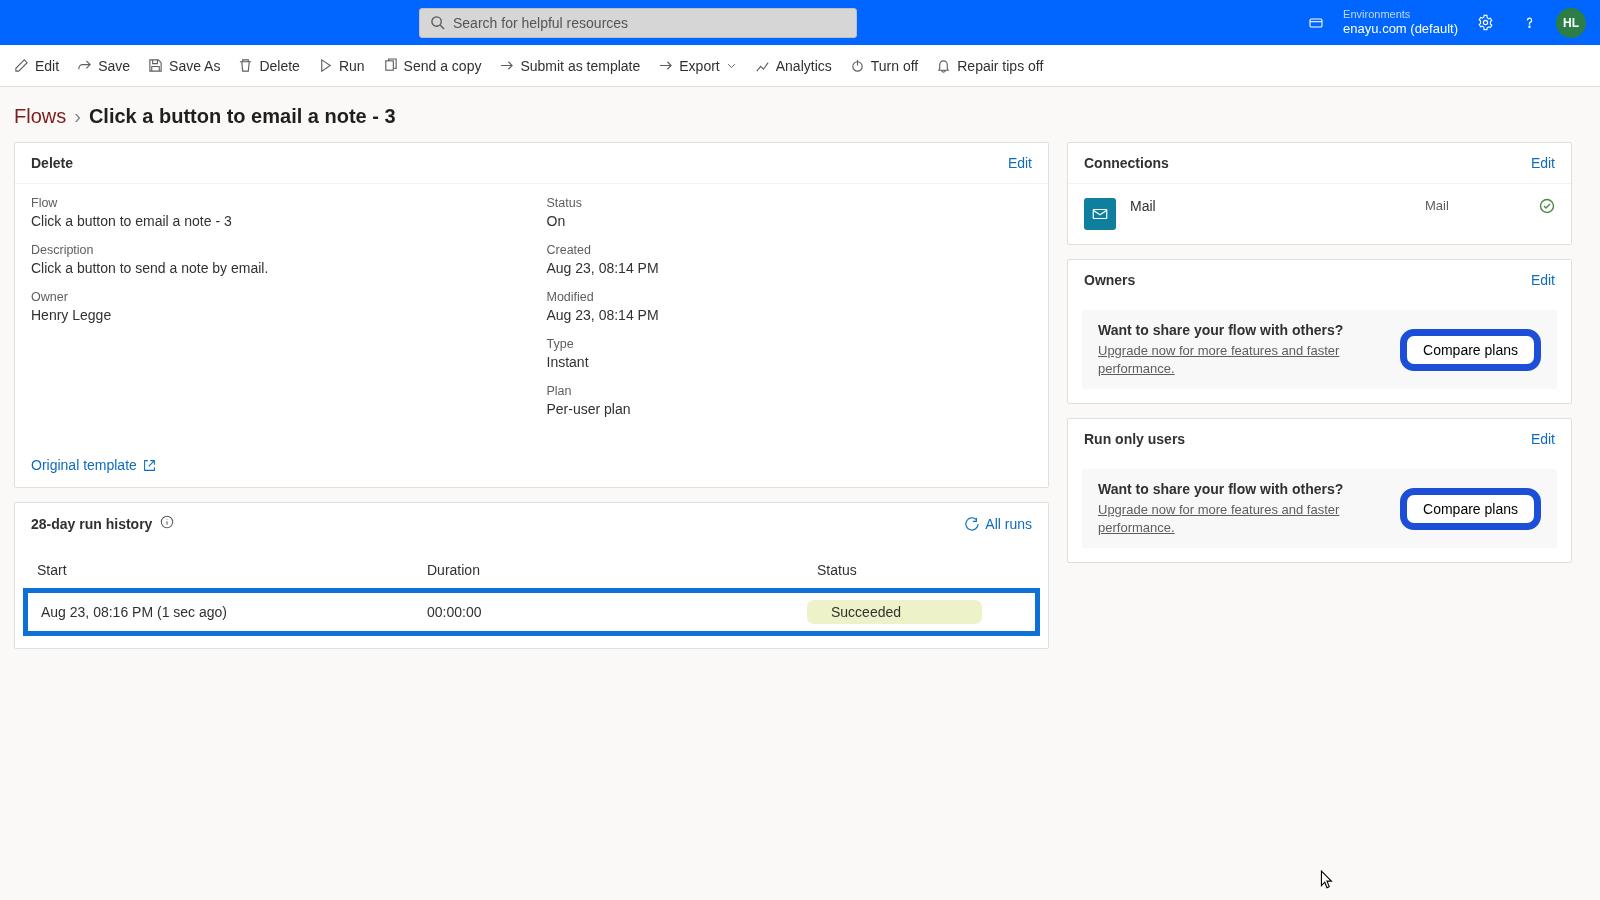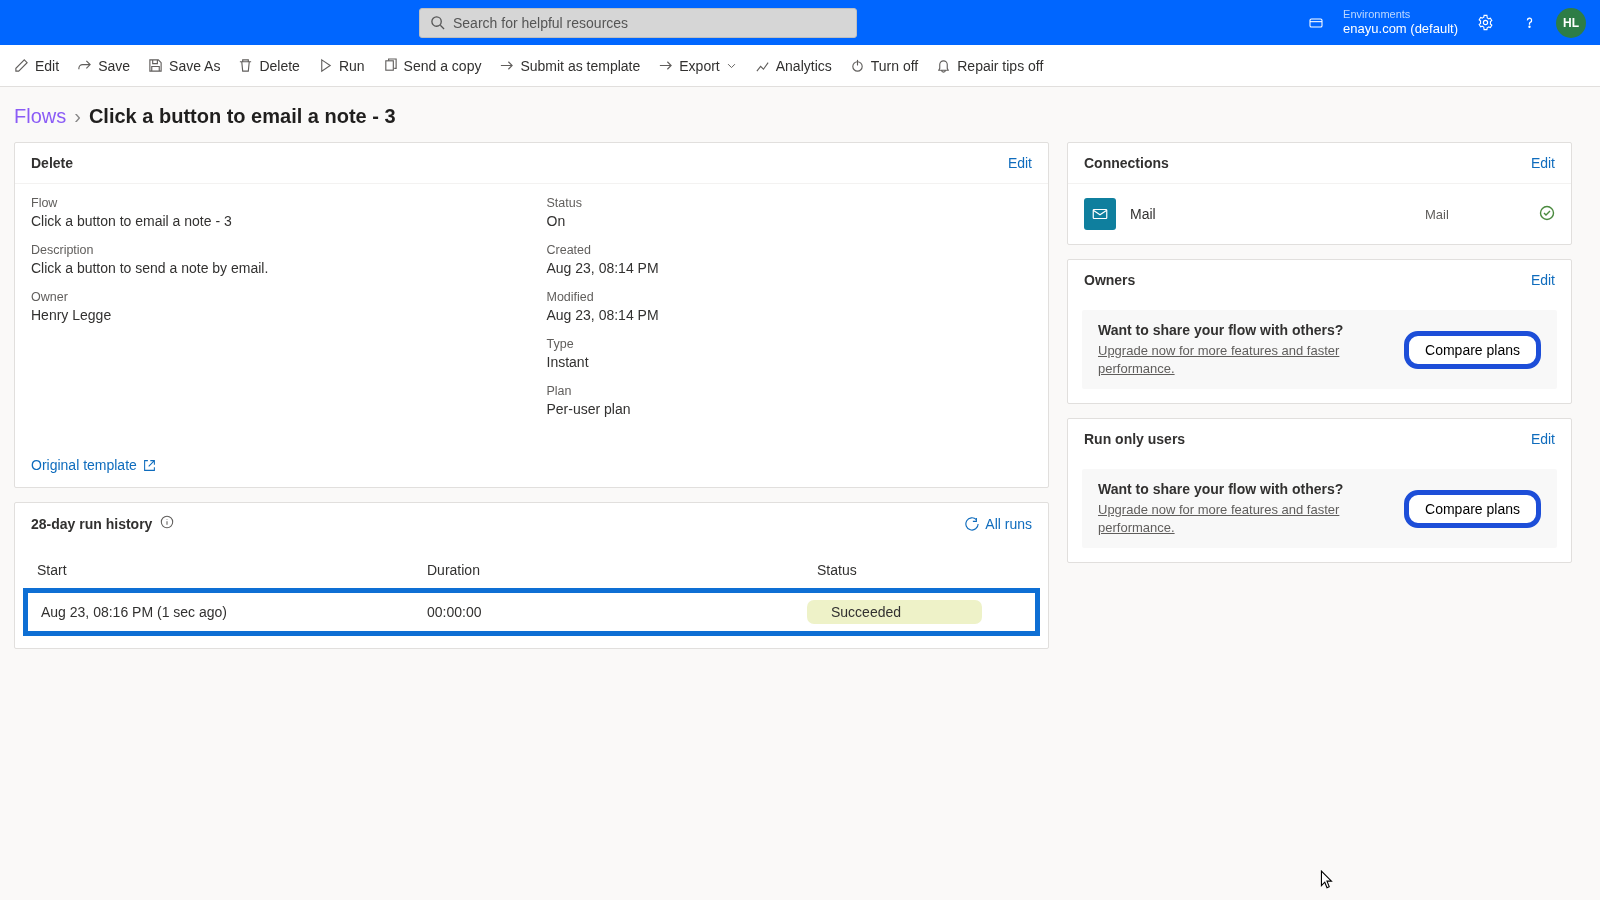--- a/index.html
+++ b/index.html
@@ -17,21 +17,21 @@
 .top-icon { width:34px; height:34px; display:flex; align-items:center; justify-content:center; color:#fff; cursor:pointer;}
 .avatar { width:30px; height:30px; border-radius:50%; background:#2d7d46; color:#fff; display:flex; align-items:center; justify-content:center; font-size:12px; font-weight:600;}
 
 
 .cmdbar { background:#fff; border-bottom:1px solid #e1dfdd; height:42px; display:flex; align-items:center; padding:0 14px; gap:18px;}
 .cmd { display:flex; align-items:center; gap:6px; color:#323130; font-size:14px; cursor:pointer;}
 .cmd svg { color:#605e5c; }
 
 
 .crumb { padding:18px 14px 14px; display:flex; align-items:center; gap:8px; font-size:20px;}
-.crumb .root { color:#8b5cf6;}
+.crumb .root { color:#7f1d1d;}
 .crumb .sep { color:#888;}
 .crumb .page { color:#201f1e; font-weight:600;}
 
 
 .grid { display:flex; gap:18px; padding:0 14px 20px; }
 .colL { flex:1; max-width:1035px;}
 .colR { width:505px;}
 .card { background:#fff; border:1px solid #e1dfdd; border-radius:2px; margin-bottom:14px;}
 .card-h { display:flex; align-items:center; padding:12px 16px; border-bottom:1px solid #f3f2f1;}
 .card-h.noborder{border-bottom:none;}
@@ -55,32 +55,32 @@
 .tbl-head { display:flex; padding:18px 22px 10px; color:#323130; font-size:14px;}
 .th1{ width:390px;} .th2{width:390px;} .th3{flex:1;}
 .row-wrap { margin:0 8px 12px; border:5px solid #0e6fd4; padding:7px 9px;}
 .trow{ display:flex; align-items:center;}
 .td1{ width:390px; padding-left:4px; color:#323130;}
 .td2{ width:380px; color:#323130;}
 .td3{ flex:1;}
 .status-badge{ background:#eef2c8; padding:4px 40px 4px 24px; color:#323130; display:inline-block; width:175px;border-radius:7px;}
 
 
-.conn-row{display:flex; align-items:center; padding:14px 16px; gap:14px;}
+.conn-row{display:flex; padding:14px 16px; gap:14px;}
 .conn-icon{width:32px;height:32px;background:#0f7f9e;border-radius:3px;display:flex;align-items:center;justify-content:center;color:#fff;}
 .conn-name{flex:1;}
 .conn-type{color:#605e5c;font-size:13px; width:100px;}
 .conn-ok{color:#4a8a3e;}
 
 
 .promo{margin:10px 14px 14px; background:#f8f8f8; border-radius:2px; padding:12px 16px; display:flex; gap:20px; align-items:center;}
 .promo-msg{flex:1;}
 .promo-t{font-weight:600; font-size:14px; margin-bottom:4px;}
 .promo-s{font-size:13px; color:#605e5c; line-height:1.35;text-decoration:underline;}
-.btn-outline{border:5px solid #1d4ed8; background:#fff; padding:6px 16px; border-radius:14px; cursor:pointer; font-size:14px;}
+.btn-outline{border:7px solid #1d4ed8; background:#fff; padding:6px 16px; border-radius:14px; cursor:pointer; font-size:14px;}
 
 
 .cursor{position:absolute; left:1320px; top:870px; pointer-events:none;}
 </style>
 </head>
 <body>
 
 <div class="topbar">
   <div class="search-wrap">
     <div class="search">

